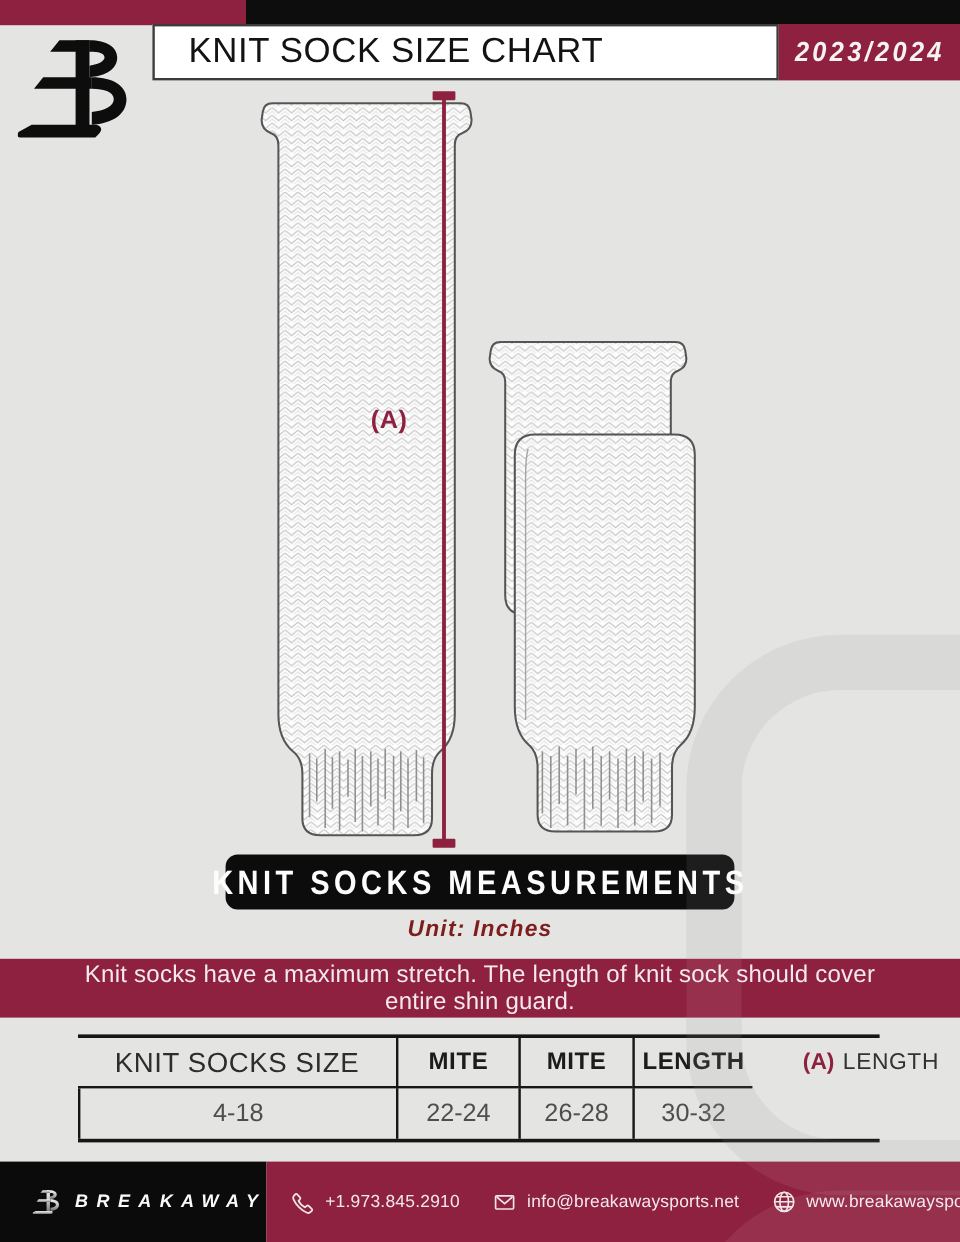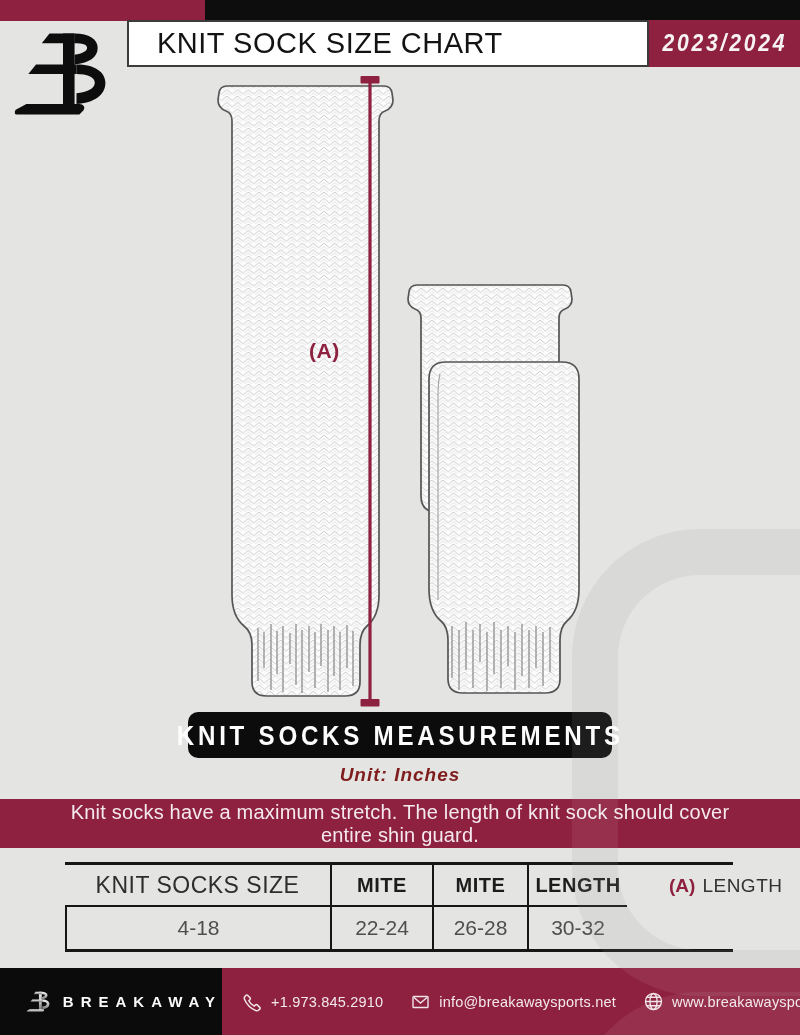--- a/index.html
+++ b/index.html
@@ -51,21 +51,21 @@
   .sizetable .h2{font-size:20px;color:#1c1c1c;font-weight:bold;letter-spacing:.5px;}
   .sizetable .rowlabel{justify-content:flex-start;padding-left:42px;}
   .sizetable .key{font-size:19px;font-weight:bold;margin-right:7px;}
   .sizetable .lbl{font-size:19px;color:#323232;letter-spacing:.5px;}
   .sizetable .val{font-size:21px;color:#4e4e4e;}
 
   
   .footer{position:absolute;left:0;top:968px;width:800px;height:67px;z-index:2;display:flex;}
   .footer .fblack{width:222px;height:100%;background:#0b0b0b;display:flex;align-items:center;}
   .footer .fblack svg{margin-left:27px;}
-  .footer .brand{color:#fafafa;font-size:15px;font-weight:bold;letter-spacing:7px;margin-left:12px;white-space:nowrap;}
+  .footer .brand{color:#fafafa;font-size:15px;font-weight:bold;letter-spacing:7px;margin-left:12px;white-space:nowrap;font-style:italic;}
   .footer .fmaroon{flex:1;height:100%;display:flex;align-items:center;gap:27px;padding-left:21px;}
   .contact{display:flex;align-items:center;gap:8px;}
   .contact svg{flex:0 0 auto;}
   .contact span{color:#f3e9ed;font-size:14.5px;letter-spacing:.2px;white-space:nowrap;}
 
   .maroon-bg{background:#8e2140;}
 </style>
 </head>
 <body>
 

